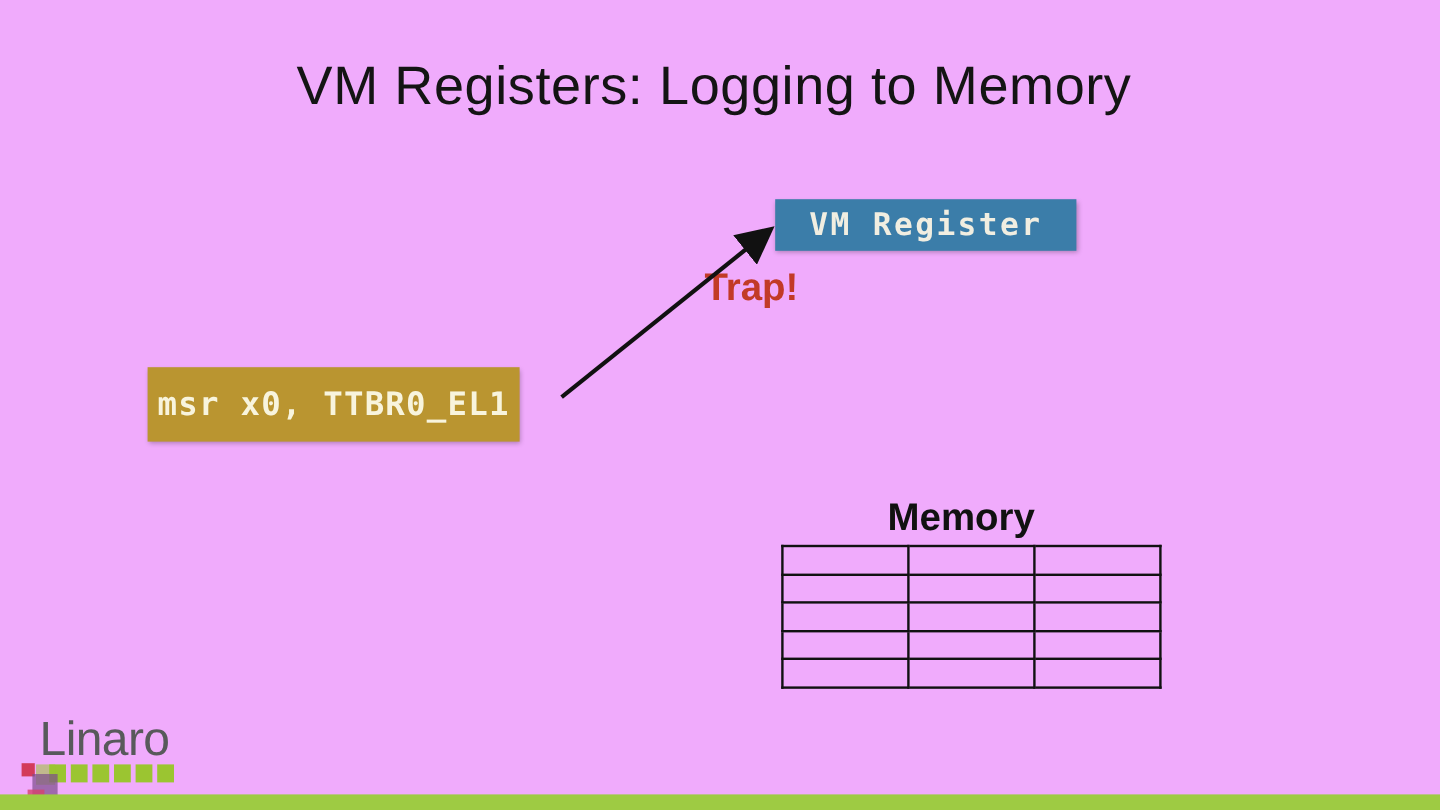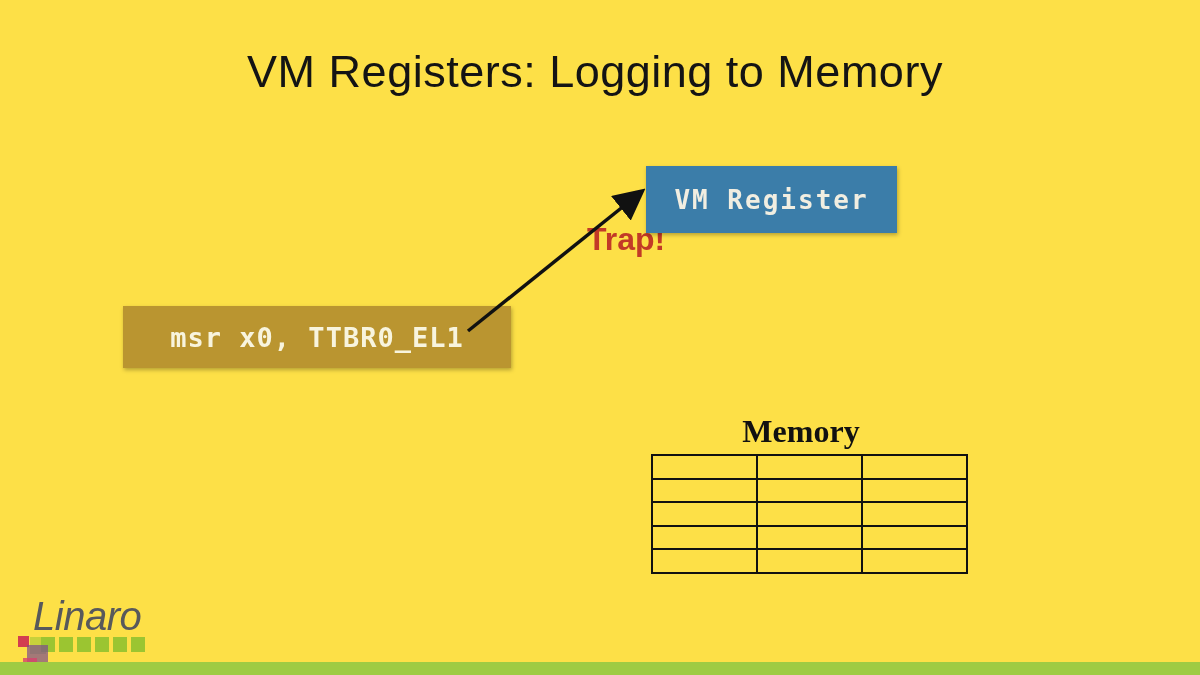--- a/index.html
+++ b/index.html
@@ -5,21 +5,21 @@
   html, body {
     margin: 0;
     padding: 0;
     background: #ffffff;
     font-family: "Liberation Sans", sans-serif;
   }
   .slide {
     position: relative;
     width: 1200px;
     height: 675px;
-    background: #fde047;
+    background: #f0abfc;
     overflow: hidden;
   }
   .slide-title {
     position: absolute;
     left: 0;
     top: 46px;
     width: 1190px;
     margin: 0;
     text-align: center;
     font-size: 45px;
@@ -40,29 +40,29 @@
     position: absolute;
     display: flex;
     align-items: center;
     justify-content: center;
     font-family: "DejaVu Sans Mono", "Liberation Mono", monospace;
     font-weight: bold;
     box-shadow: 1px 2px 4px rgba(0,0,0,0.28);
     white-space: nowrap;
   }
   .box-vm-register {
-    left: 646px; top: 166px; width: 251px; height: 67px;
+    left: 646px; top: 166px; width: 251px; height: 43px;
     background: var(--blue, #3b7da9);
     color: #f1eee1;
     font-size: 26px;
     letter-spacing: 2px;
     z-index: 3;
   }
   .box-instruction {
-    left: 123px; top: 306px; width: 388px; height: 62px;
+    left: 123px; top: 306px; width: 310px; height: 62px;
     background: var(--gold, #ba9530);
     color: #f8f4dd;
     font-size: 27px;
     letter-spacing: 1px;
     z-index: 3;
   }
   .arrow-svg {
     position: absolute;
     left: 0; top: 0;
     width: 1200px; height: 675px;
@@ -70,40 +70,38 @@
     z-index: 4;
   }
   .memory-label {
     position: absolute;
     left: 651px; top: 413px;
     width: 300px;
     text-align: center;
     font-size: 32px;
     font-weight: bold;
     color: #111111;
-    font-family: Liberation Serif, serif;
   }
   .memory-table {
     position: absolute;
     left: 651px; top: 454px;
     width: 317px; height: 120px;
     border-collapse: collapse;
     table-layout: fixed;
   }
   .memory-table td {
     border: 2px solid #111111;
     height: 20px;
     padding: 0;
   }
   .logo {
     position: absolute;
     left: 0; top: 0;
     width: 1104px; height: 675px;
     pointer-events: none;
-    font-style: italic;
   }
   .logo-text {
     position: absolute;
     left: 33px; top: 594px;
     font-size: 40px;
     font-weight: 500;
     color: var(--logo-gray, #58595b);
     letter-spacing: -0.5px;
   }
   .logo-square {

